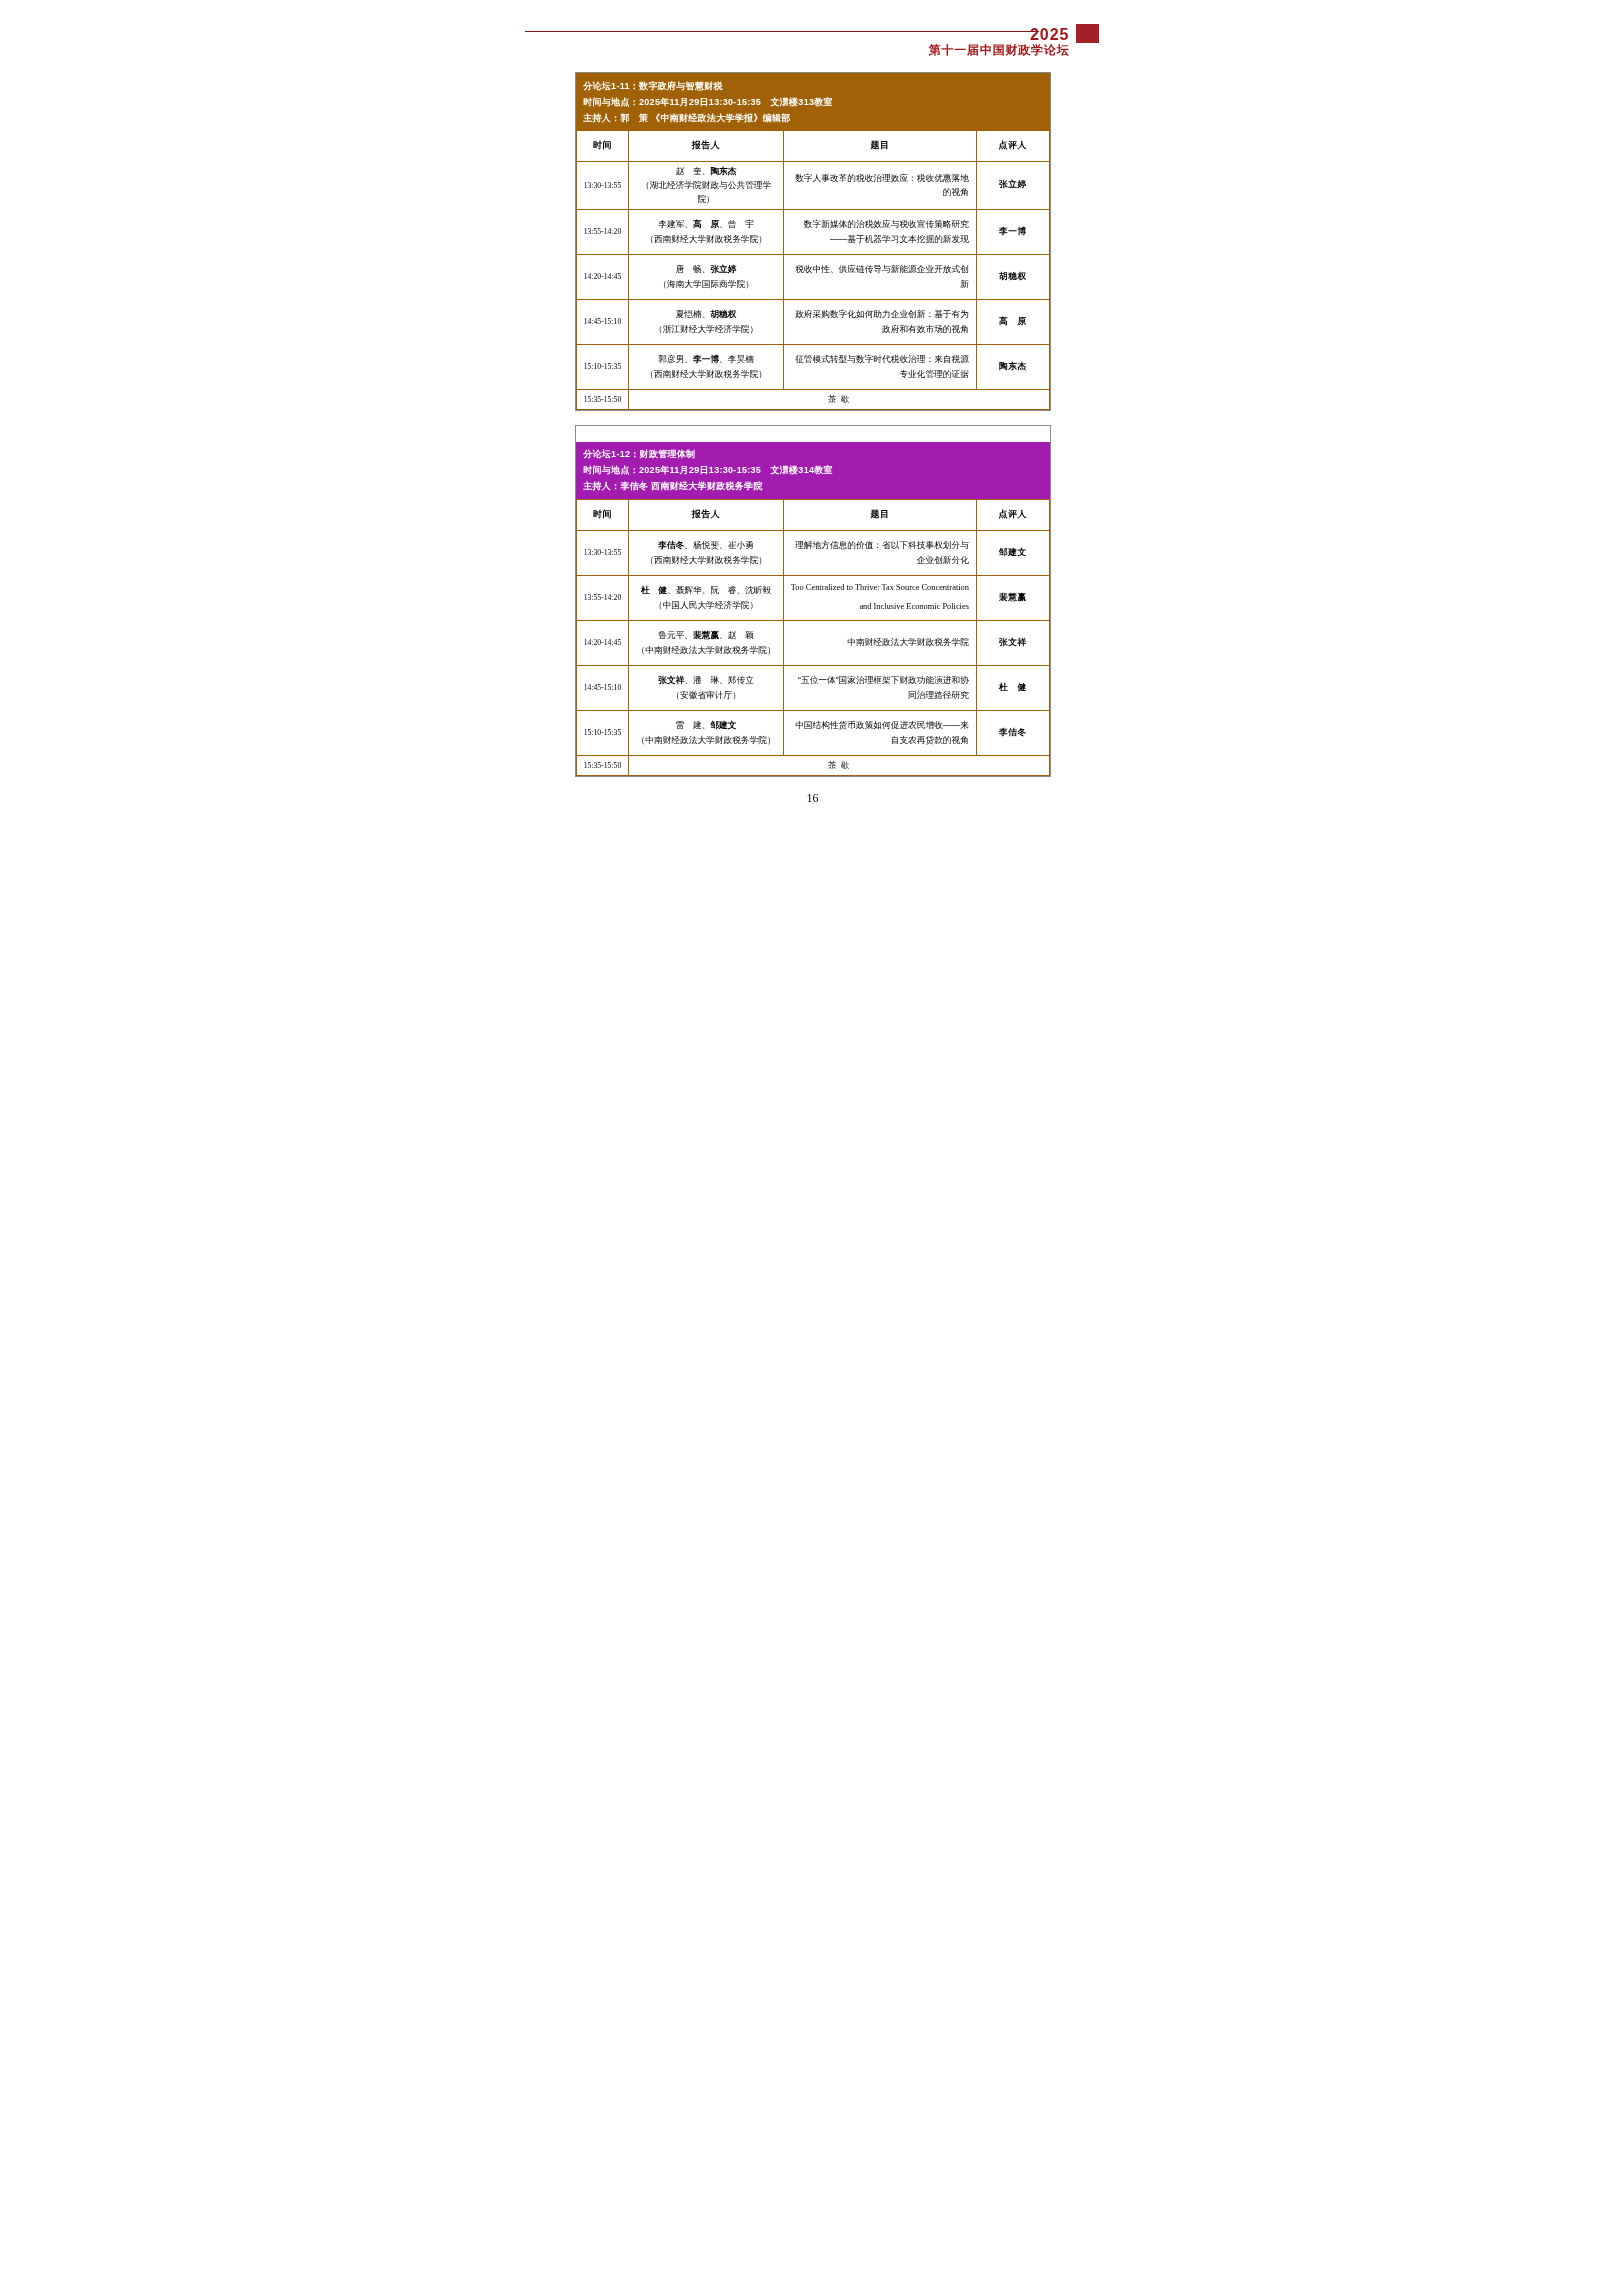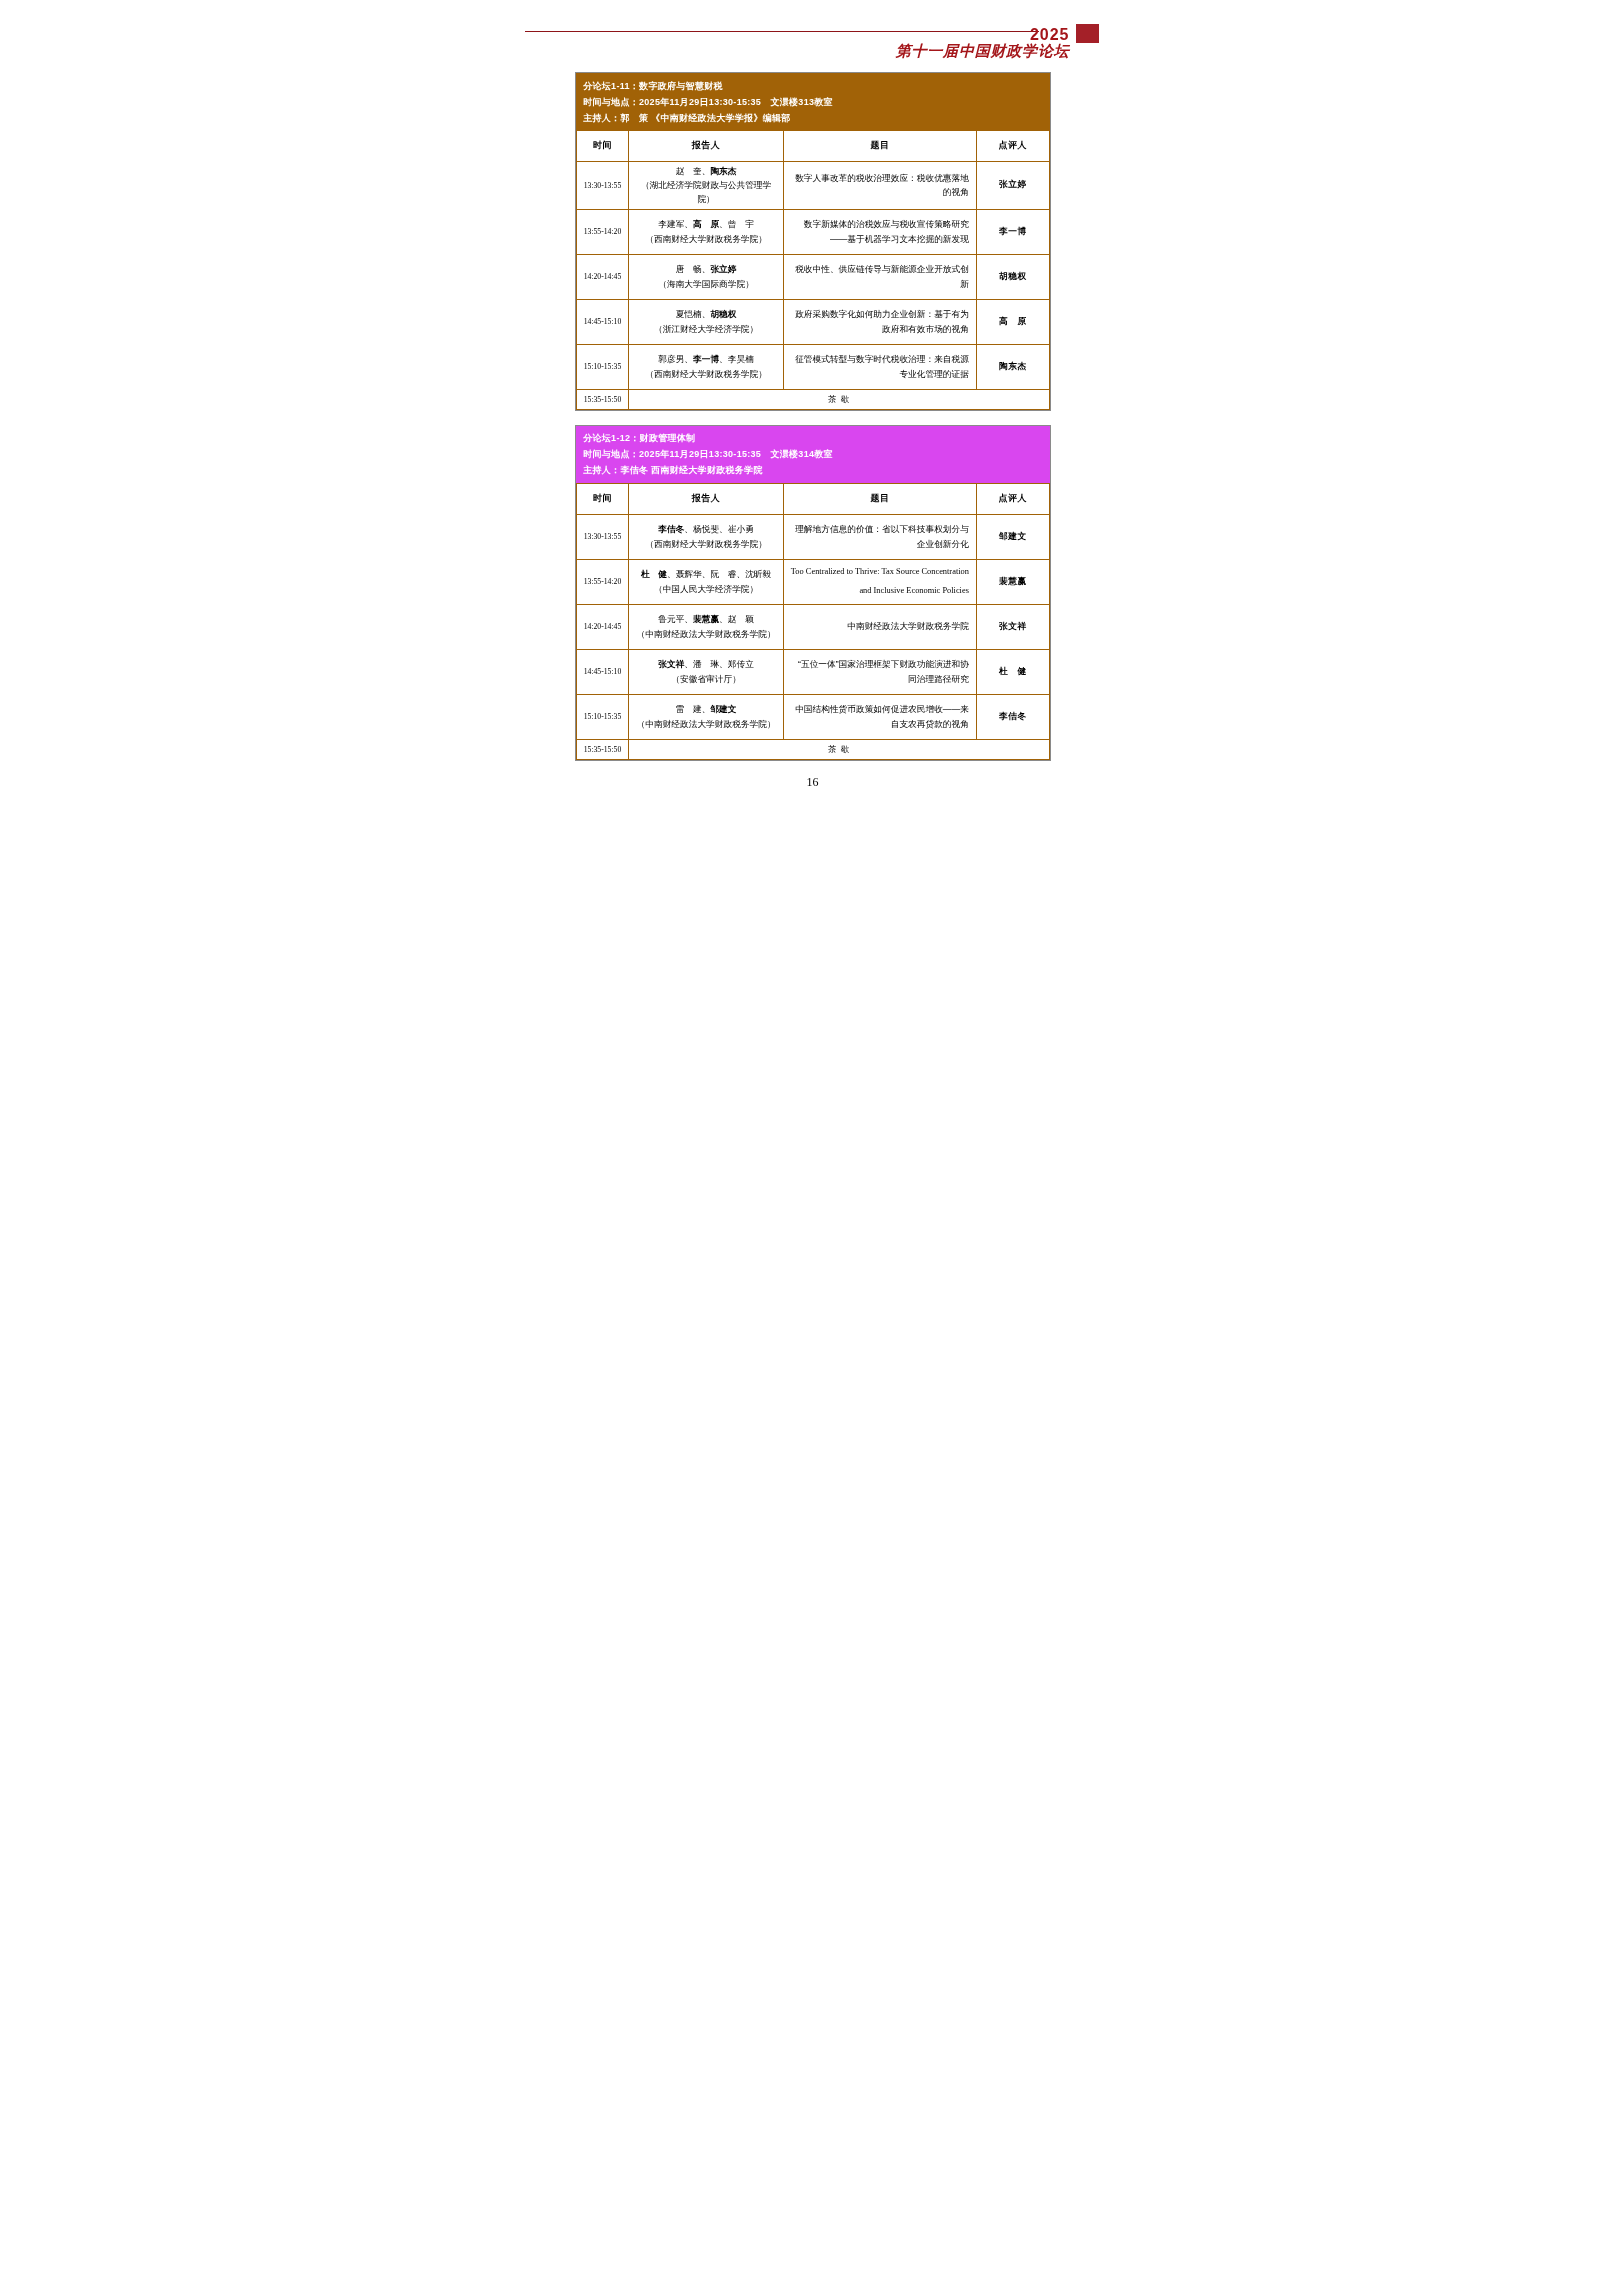--- a/index.html
+++ b/index.html
@@ -3,21 +3,21 @@
 <meta charset="utf-8">
 <style>
   html,body{margin:0;padding:0;background:#ffffff;}
   body{font-family:"Liberation Sans", sans-serif; color:#000;}
   .page{position:relative;width:574px;height:812px;margin:0 auto;background:#fff;overflow:hidden;}
 
   
   .top-rule{position:absolute;left:0;top:31px;width:514px;height:1px;background:#8E1418;}
   .brand{position:absolute;right:29px;top:15.3px;text-align:right;}
   .brand-year{font-size:16px;font-weight:800;color:#A4161A;letter-spacing:1px;line-height:15.3px;}
-  .brand-forum{font-size:15px;font-weight:700;color:#A4161A;letter-spacing:0.8px;margin-top:2px;line-height:11.2px;font-style:italic;}
+  .brand-forum{font-size:12px;font-weight:700;color:#A4161A;letter-spacing:0.8px;margin-top:2px;line-height:11.2px;}
   .brand-square{position:absolute;right:0;top:23.5px;width:23px;height:19px;background:#A42028;}
 
   
   .content{padding:72px 48px 0 50px;}
   .session{border:1px solid #8A8A8A;margin-bottom:14.3px;}
   .session-head{background:#9C0D10;padding:4.6px 7.7px 4.1px 7.7px;}
   .session-head .line{color:#ffffff;font-weight:700;font-size:9px;line-height:16px;letter-spacing:0.3px;}
 
   table.sched{width:100%;border-collapse:collapse;table-layout:fixed;background:#fff;}
   table.sched th, table.sched td{border:1px solid #a16207;vertical-align:middle;margin-left:45px;}
@@ -118,21 +118,21 @@
             </tr>
             <tr class="tea">
               <td class="time">15:35-15:50</td>
               <td class="break" colspan="3">茶 歇</td>
             </tr>
           </tbody>
       </table>
     </section>
 
     <section class="session">
-      <div class="session-head" style="background: #d946ef;">
+      <div class="session-head" style="background: #a21caf; margin-top: 16px;">
         <div class="line">分论坛1-12：财政管理体制</div>
         <div class="line">时间与地点：2025年11月29日13:30-15:35　文澴楼314教室</div>
         <div class="line">主持人：李佶冬 西南财经大学财政税务学院</div>
       </div>
       <table class="sched">
         <colgroup>
           <col style="width:11.2%">
             <col style="width:32.6%">
             <col style="width:40.9%">
             <col style="width:15.3%">

